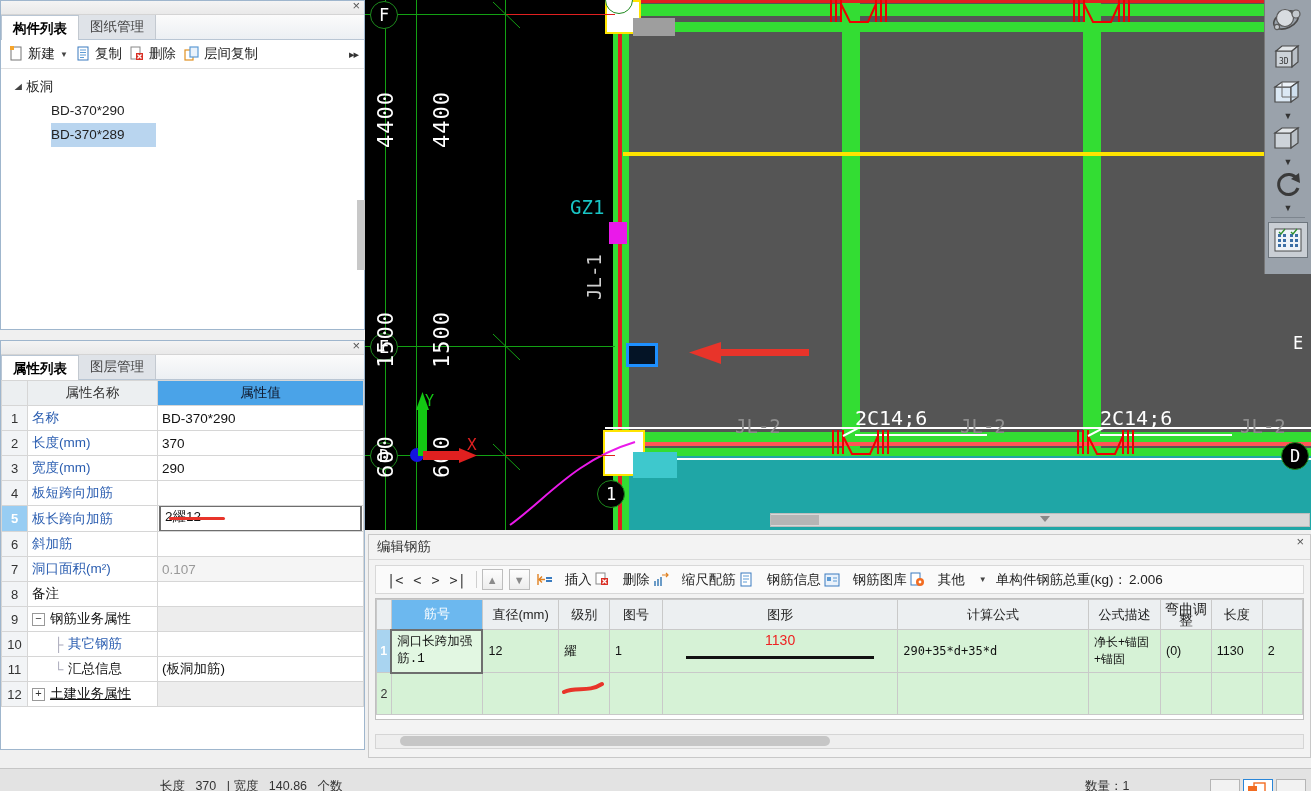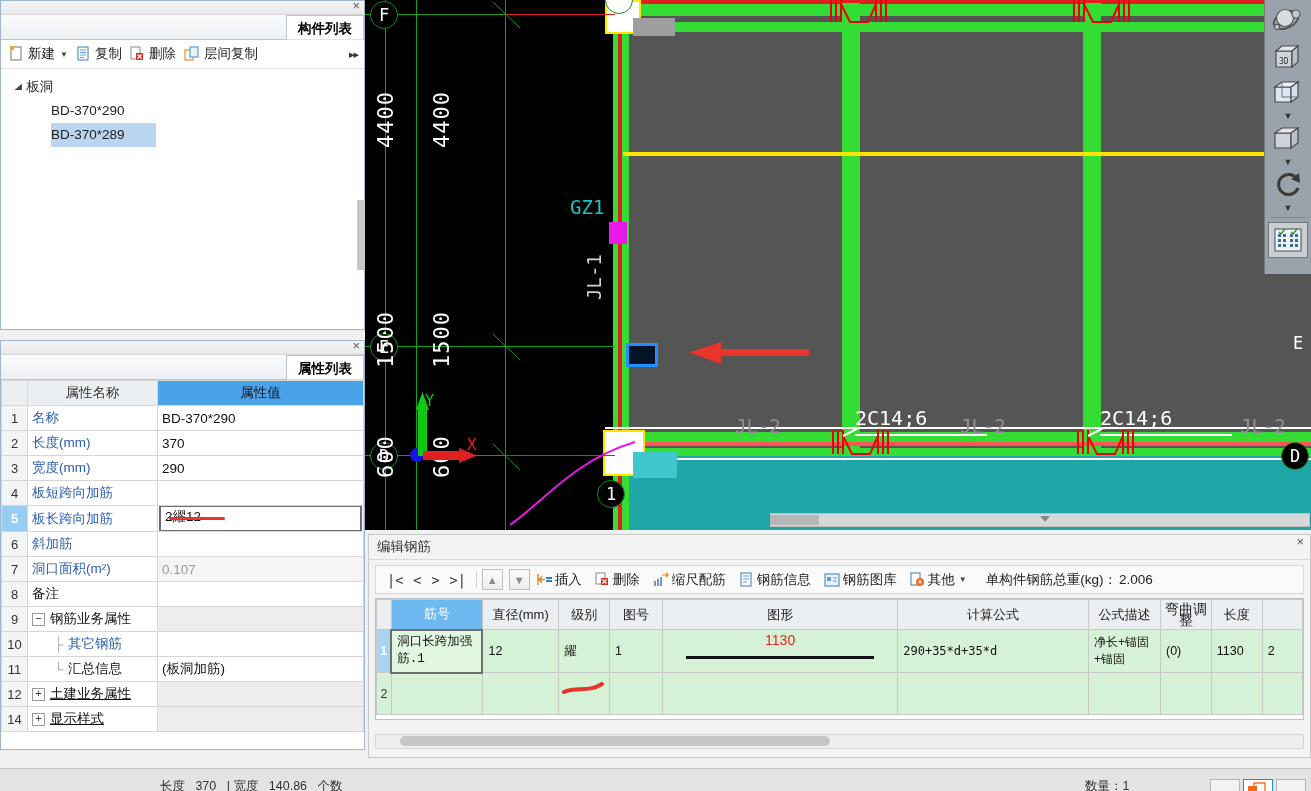--- a/index.html
+++ b/index.html
@@ -27,23 +27,22 @@
     position: relative;
   }
   .panel-close {
     position: absolute; right: 4px; top: -2px;
     font-size: 13px; color: #555; line-height: 14px; cursor: pointer;
   }
   .tabstrip {
     height: 25px;
     background: linear-gradient(#fbfbfb,#eceff3);
     border-bottom: 1px solid #b9c6d4;
-    display: flex; align-items: flex-end;
+    display: flex; align-items: flex-start;
     box-sizing: border-box;
-    flex-direction: column;
   }
   .tab {
     height: 24px; line-height: 24px;
     padding: 0 11px;
     font-size: 13.5px;
     color: #333;
     border-right: 1px solid #c3c9d0;
     cursor: default;
     box-sizing: border-box;
   }
@@ -165,21 +164,21 @@
   .rb-close { position:absolute; right:6px; top:-5px; font-size:13px; color:#555; cursor:pointer;}
   .rb-toolbar {
     height:27px; display:flex; align-items:center; gap:0px;
     background:#fafafa; border:1px solid #d8d8d8; margin:5px 6px 0 6px;
     padding-left:6px; font-size:13.5px; color:#222; white-space:nowrap; overflow:hidden;
   }
   .navbtn { padding:0 5px; color:#333; font-family:"DejaVu Sans Mono", monospace; cursor:default;}
   .tb-sep { width:1px;height:17px;background:#cfcfcf;margin:0 5px;}
   .sqbtn { width:19px;height:19px;border:1px solid #bdbdbd;background:linear-gradient(#fdfdfd,#ededed);
     display:flex;align-items:center;justify-content:center;color:#8a8a8a;font-size:11px;margin-right:6px;}
-  .rb-item { display:flex;align-items:center;gap:3px;padding:0 13px 0 0; cursor:default;}
+  .rb-item { display:flex;align-items:center;gap:13px;padding:0 3px 0 0; cursor:default;}
   .rbtot { padding-left:6px; color:#222; }
 
   .rb-tablewrap {
     margin:4px 6px 0 6px; border:1px solid #c0c0c0; background:#fff;
     height:120px; overflow:hidden; position:relative;
   }
   table.rb { border-collapse: collapse; table-layout: fixed; width:100%; font-size:12.5px;}
   table.rb th {
     background:#eceff1; border:1px solid #c9c9c9; height:30px; font-weight:normal;
     color:#222; font-size:13px; padding:0 2px; box-sizing:border-box;
@@ -567,25 +566,20 @@
             <tr>
               <td class="idx">11</td>
               <td class="pname black" style="padding-left: 26px;"><span style="display: inline-block; width: 14px; color: rgb(170, 170, 187); vertical-align: middle;">└</span><span>汇总信息</span></td>
               <td class="pval">(板洞加筋)</td>
             </tr>
             <tr>
               <td class="idx">12</td>
               <td class="pname black"><span class="boxnode">+</span><span class="underlined">土建业务属性</span></td>
               <td class="pval shaded"></td>
             </tr>
-            <tr>
-              <td class="idx">14</td>
-              <td class="pname black"><span class="boxnode">+</span><span class="underlined">显示样式</span></td>
-              <td class="pval shaded"></td>
-            </tr>
           </tbody>
       </table>
       <div class="redunderline" style="left:168px;top:137px;width:56px;"></div>
     </div>
   </div>
 
   <div id="rebar">
     <div class="rb-title">
       <span>编辑钢筋</span>
       <span class="rb-close">×</span>

